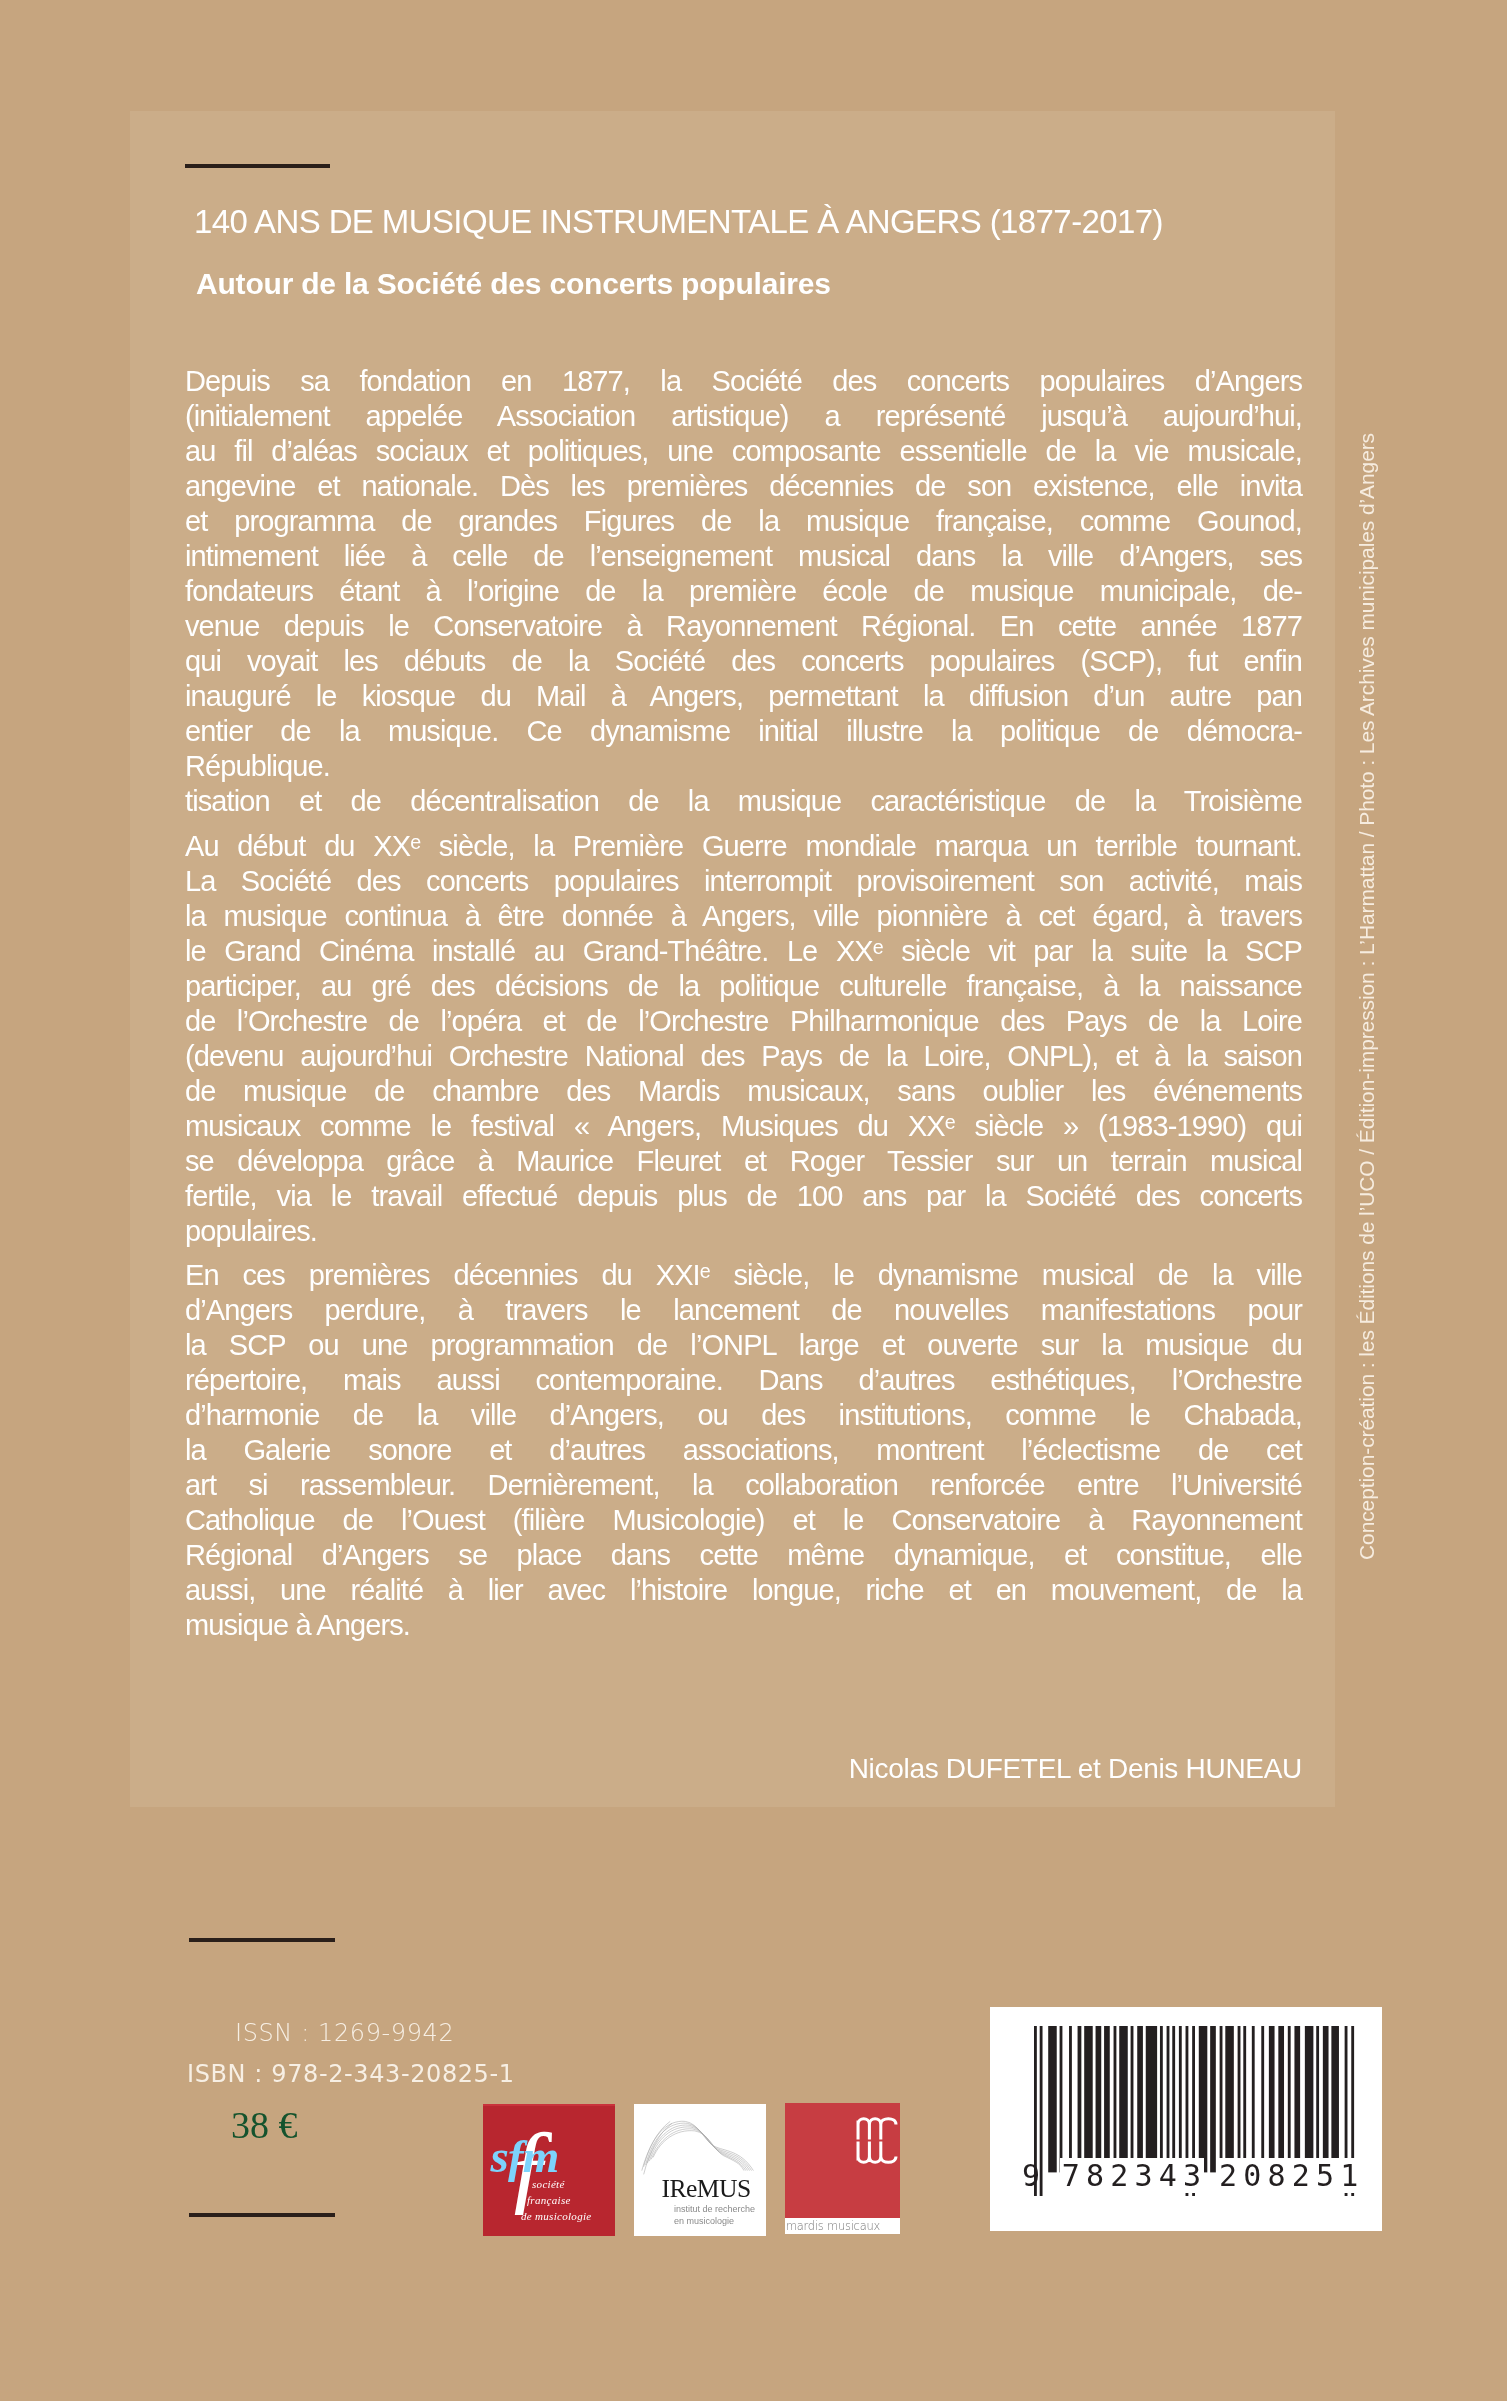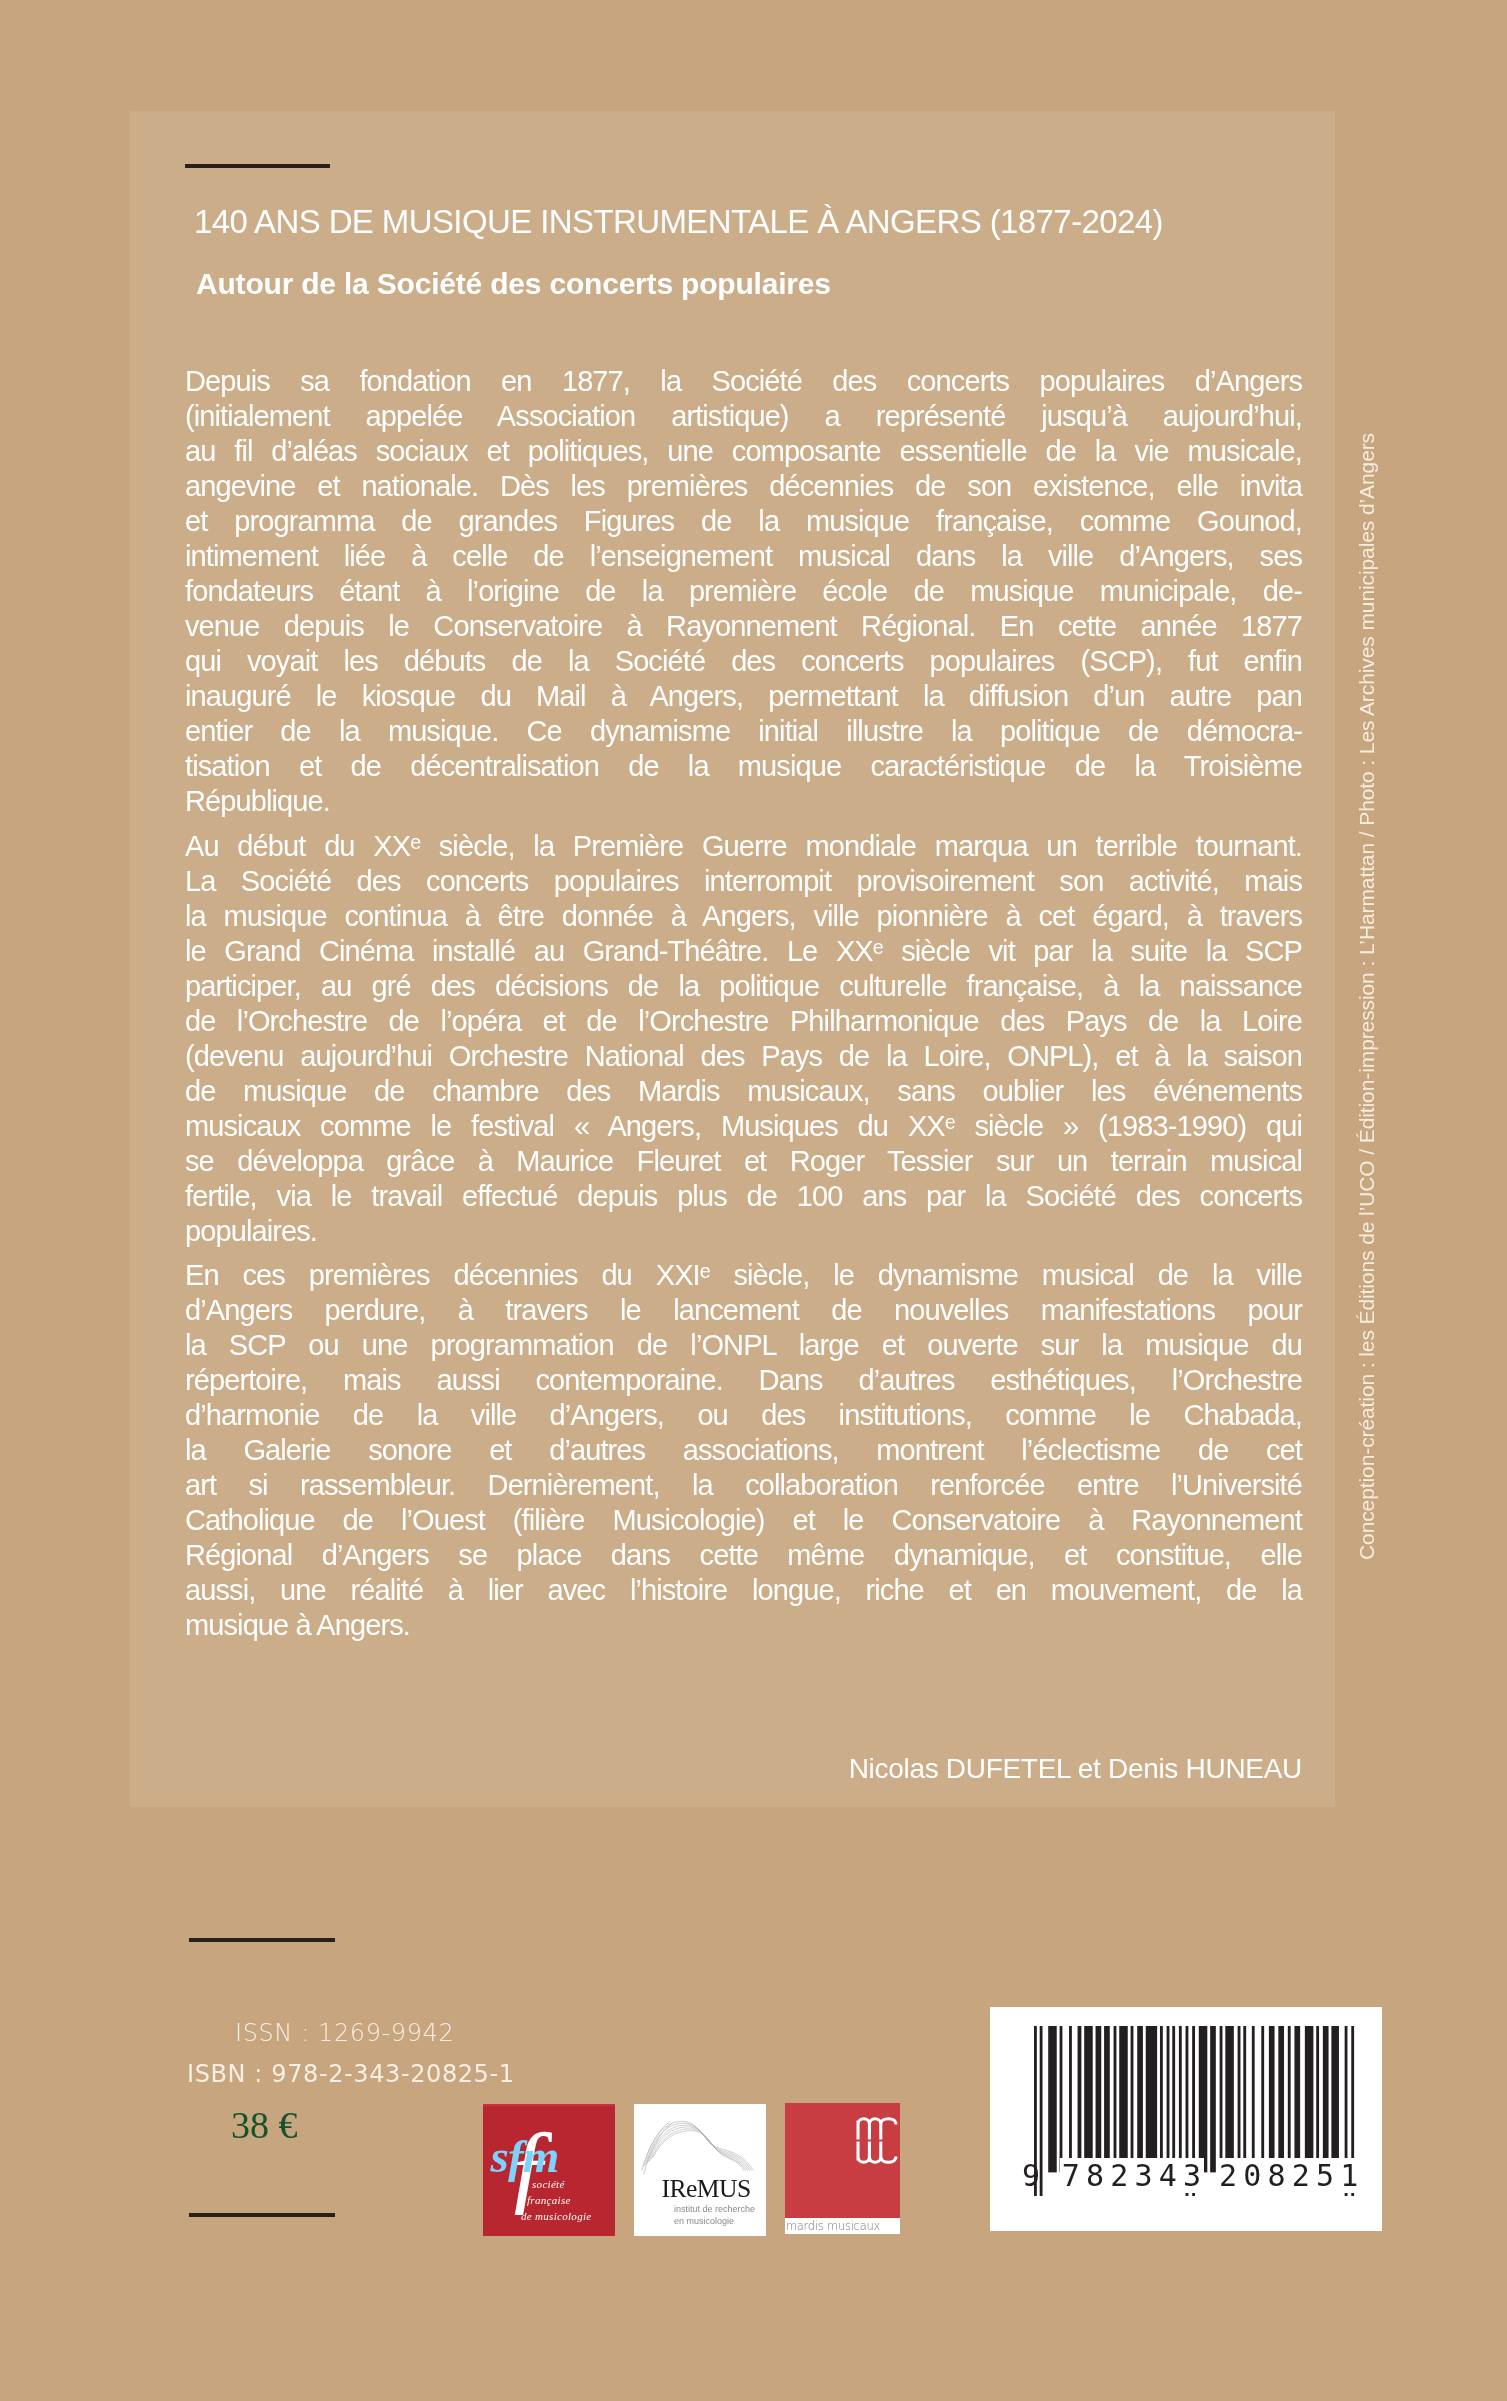--- a/index.html
+++ b/index.html
@@ -48,38 +48,38 @@
   .barcode-digits { position: absolute; left: 32px; top: 151px; font-family: "DejaVu Sans Mono", monospace; font-size: 30px; color: #231f20; white-space: nowrap; background: transparent; }
   .barcode-digits span { display: inline-block; background: #fff; }
 </style>
 </head>
 <body>
 
 <div class="inner-panel"></div>
 
 <div class="dash" style="left:185px; top:164px; width:145px;"></div>
 
-<h1 class="title">140 ANS DE MUSIQUE INSTRUMENTALE À ANGERS (1877-2024)</h1>
+<h1 class="title">140 ANS DE MUSIQUE INSTRUMENTALE À ANGERS (1877-2017)</h1>
 <h2 class="subtitle">Autour de la Société des concerts populaires</h2>
 
 <div class="body-text">
   <div class="para">
     <span class="line">Depuis sa fondation en 1877, la Société des concerts populaires d’Angers</span>
     <span class="line">(initialement appelée Association artistique) a représenté jusqu’à aujourd’hui,</span>
     <span class="line">au fil d’aléas sociaux et politiques, une composante essentielle de la vie musicale,</span>
     <span class="line">angevine et nationale. Dès les premières décennies de son existence, elle invita</span>
     <span class="line">et programma de grandes Figures de la musique française, comme Gounod,</span>
     <span class="line">intimement liée à celle de l’enseignement musical dans la ville d’Angers, ses</span>
     <span class="line">fondateurs étant à l’origine de la première école de musique municipale, de-</span>
     <span class="line">venue depuis le Conservatoire à Rayonnement Régional. En cette année 1877</span>
     <span class="line">qui voyait les débuts de la Société des concerts populaires (SCP), fut enfin</span>
     <span class="line">inauguré le kiosque du Mail à Angers, permettant la diffusion d’un autre pan</span>
     <span class="line">entier de la musique. Ce dynamisme initial illustre la politique de démocra-</span>
+    <span class="line last">République.</span>
     <span class="line">tisation et de décentralisation de la musique caractéristique de la Troisième</span>
-    <span class="line last">République.</span>
   </div>
   <div class="para">
     <span class="line">Au début du XXᵉ siècle, la Première Guerre mondiale marqua un terrible tournant.</span>
     <span class="line">La Société des concerts populaires interrompit provisoirement son activité, mais</span>
     <span class="line">la musique continua à être donnée à Angers, ville pionnière à cet égard, à travers</span>
     <span class="line">le Grand Cinéma installé au Grand-Théâtre. Le XXᵉ siècle vit par la suite la SCP</span>
     <span class="line">participer, au gré des décisions de la politique culturelle française, à la naissance</span>
     <span class="line">de l’Orchestre de l’opéra et de l’Orchestre Philharmonique des Pays de la Loire</span>
     <span class="line">(devenu aujourd’hui Orchestre National des Pays de la Loire, ONPL), et à la saison</span>
     <span class="line">de musique de chambre des Mardis musicaux, sans oublier les événements</span>

